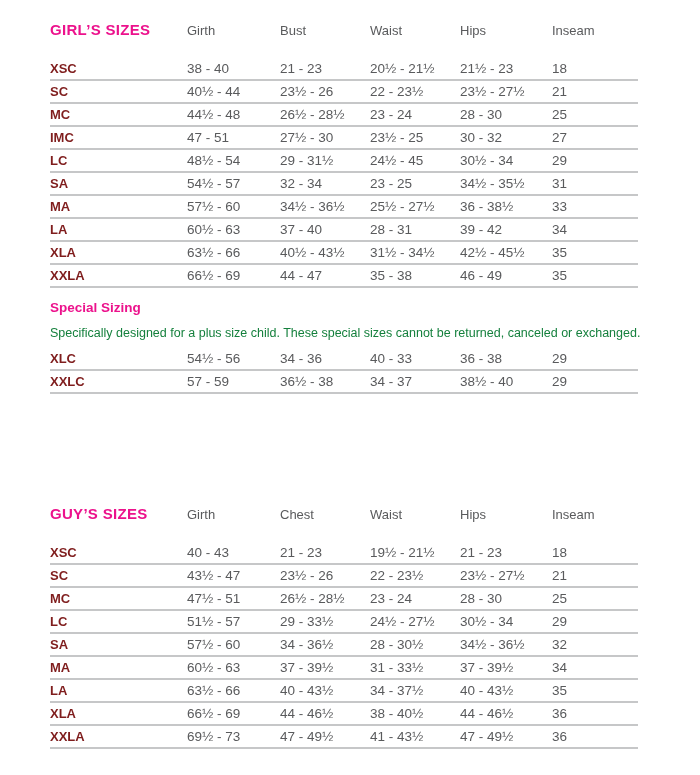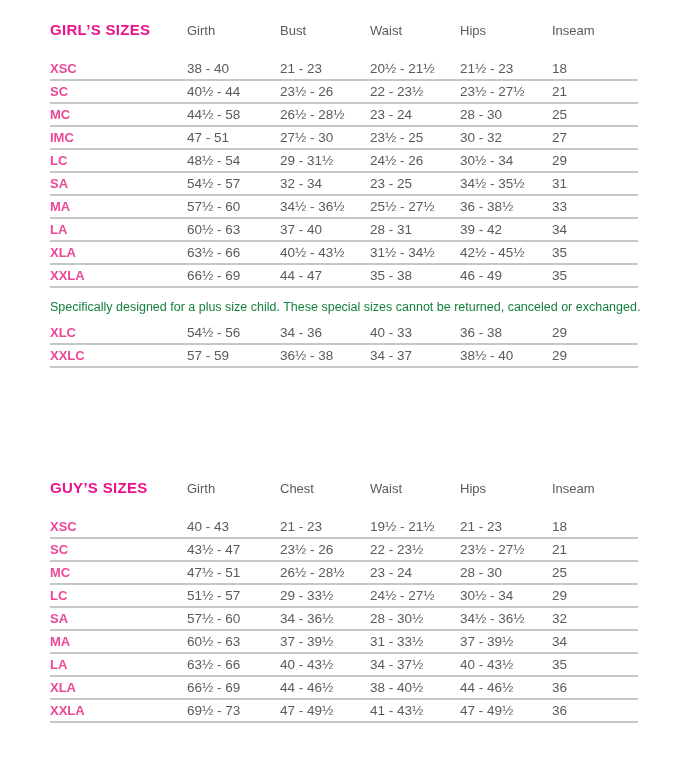--- a/index.html
+++ b/index.html
@@ -26,21 +26,21 @@
   }
   .col {
     color: #595a5c;
     font-size: 13px;
   }
   .trow {
     height: 23px;
     border-bottom: 2px solid #c6c7c8;
   }
   .cell.size-label {
-    color: #ec4899;
+    color: #7f1d1d;
     font-weight: bold;
     font-size: 13px;
   }
   .cell.value {
     color: #595a5c;
     font-size: 13.5px;
   }
   .special { margin-top: 12px; }
   .special-title {
     color: #ec128c;
@@ -84,39 +84,39 @@
         <div class="grid trow">
           <div class="cell size-label">SC</div>
           <div class="cell value">40½ - 44</div>
           <div class="cell value">23½ - 26</div>
           <div class="cell value">22 - 23½</div>
           <div class="cell value">23½ - 27½</div>
           <div class="cell value">21</div>
         </div>
         <div class="grid trow">
           <div class="cell size-label">MC</div>
-          <div class="cell value">44½ - 58</div>
+          <div class="cell value">44½ - 48</div>
           <div class="cell value">26½ - 28½</div>
           <div class="cell value">23 - 24</div>
           <div class="cell value">28 - 30</div>
           <div class="cell value">25</div>
         </div>
         <div class="grid trow">
           <div class="cell size-label">IMC</div>
           <div class="cell value">47 - 51</div>
           <div class="cell value">27½ - 30</div>
           <div class="cell value">23½ - 25</div>
           <div class="cell value">30 - 32</div>
           <div class="cell value">27</div>
         </div>
         <div class="grid trow">
           <div class="cell size-label">LC</div>
           <div class="cell value">48½ - 54</div>
           <div class="cell value">29 - 31½</div>
-          <div class="cell value">24½ - 26</div>
+          <div class="cell value">24½ - 45</div>
           <div class="cell value">30½ - 34</div>
           <div class="cell value">29</div>
         </div>
         <div class="grid trow">
           <div class="cell size-label">SA</div>
           <div class="cell value">54½ - 57</div>
           <div class="cell value">32 - 34</div>
           <div class="cell value">23 - 25</div>
           <div class="cell value">34½ - 35½</div>
           <div class="cell value">31</div>
@@ -150,20 +150,21 @@
           <div class="cell value">66½ - 69</div>
           <div class="cell value">44 - 47</div>
           <div class="cell value">35 - 38</div>
           <div class="cell value">46 - 49</div>
           <div class="cell value">35</div>
         </div>
       </div>
   </section>
 
   <section class="special">
+    <div class="special-title">Special Sizing</div>
     <div class="special-desc">Specifically designed for a plus size child. These special sizes cannot be returned, canceled or exchanged.</div>
     <div class="special-rows">
         <div class="grid trow">
           <div class="cell size-label">XLC</div>
           <div class="cell value">54½ - 56</div>
           <div class="cell value">34 - 36</div>
           <div class="cell value">40 - 33</div>
           <div class="cell value">36 - 38</div>
           <div class="cell value">29</div>
         </div>

